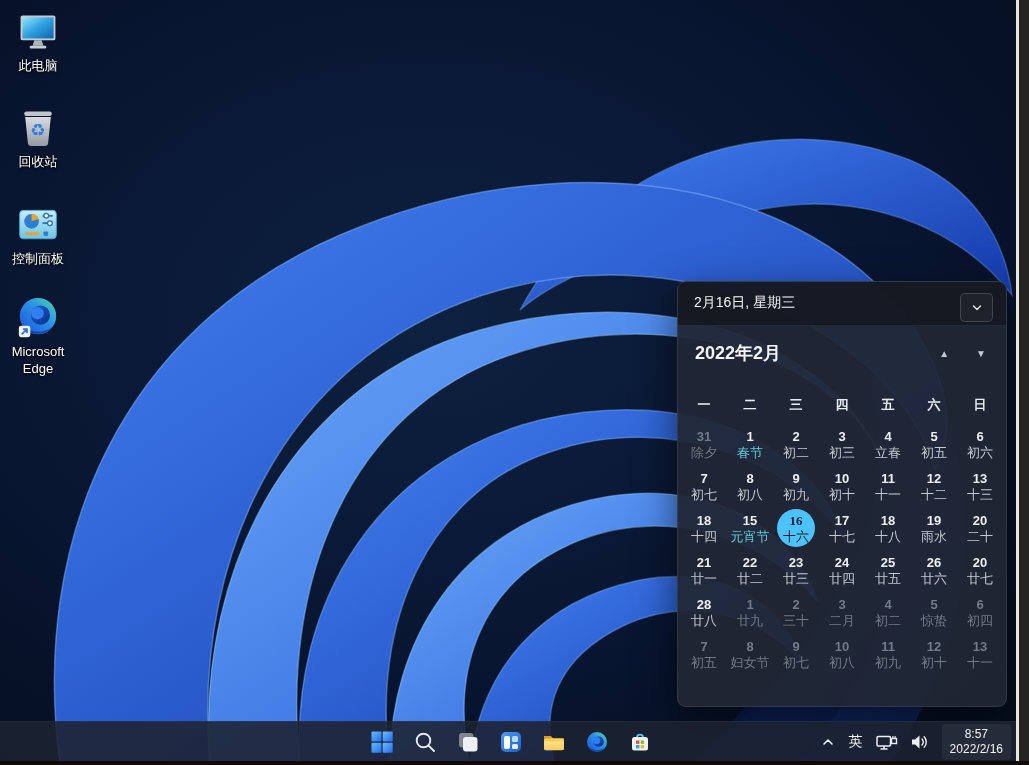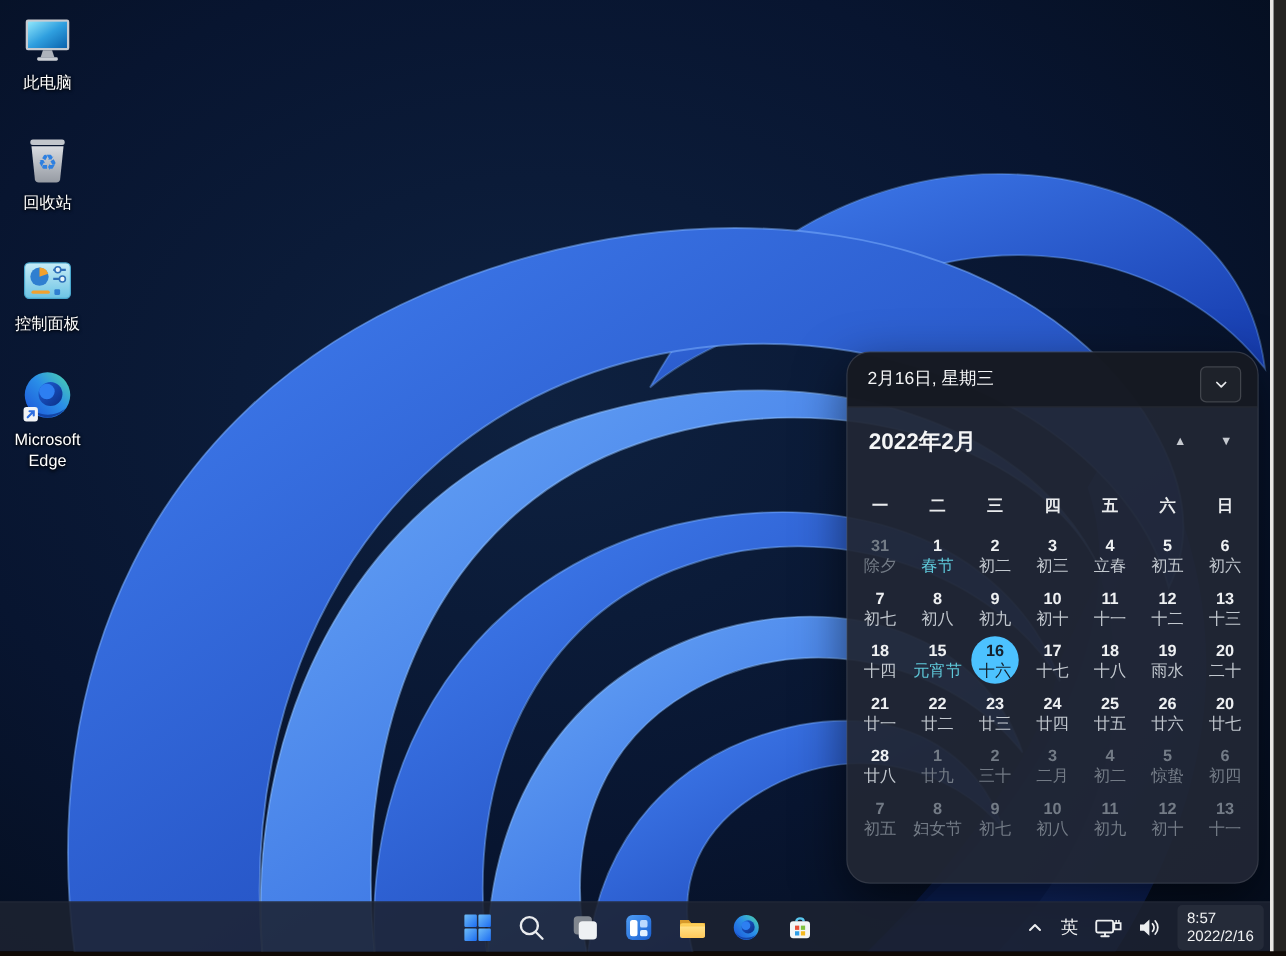--- a/index.html
+++ b/index.html
@@ -9,21 +9,21 @@
 
   
   .desk-icon{position:absolute;left:4px;width:68px;display:flex;flex-direction:column;
     align-items:center;z-index:2;cursor:default;}
   .desk-icon .glyph{width:46px;height:46px;display:flex;align-items:center;justify-content:center;}
   .desk-icon .lbl{margin-top:3px;font-size:13px;line-height:1.3;text-align:center;color:#fff;
     text-shadow:0 1px 3px rgba(0,0,0,.95),0 0 2px rgba(0,0,0,.8);}
 
   
   .calendar{position:absolute;left:677px;top:281px;width:330px;height:426px;z-index:10;
-    border-radius:19px;border:1px solid rgba(255,255,255,.09);box-sizing:border-box;
+    border-radius:9px;border:1px solid rgba(255,255,255,.09);box-sizing:border-box;
     background:rgba(33,38,52,.94);box-shadow:0 14px 40px rgba(0,0,0,.55);overflow:hidden;}
   .cal-head{position:relative;background:rgba(20,24,32,.85);
     border-bottom:1px solid rgba(255,255,255,.07);padding:12px 16px 13px;}
   .cal-head .date-line{font-size:14px;color:#f4f5f6;}
   .cal-head .lunar-line{font-size:14px;color:#eceef0;margin-top:7px;}
   .collapse-btn{position:absolute;top:11px;right:13px;width:31px;height:27px;
     border:1px solid rgba(255,255,255,.16);border-radius:5px;background:rgba(255,255,255,.04);
     display:flex;align-items:center;justify-content:center;cursor:pointer;}
   .month-row{display:flex;align-items:center;justify-content:space-between;padding:15px 18px 4px 17px;}
   .month-title{font-size:18px;font-weight:bold;color:#f4f5f6;}
@@ -35,33 +35,33 @@
   .cal-grid{display:grid;grid-template-columns:repeat(7,46px);grid-auto-rows:42px;
     justify-content:center;margin-top:9px;}
   .cell{position:relative;display:flex;flex-direction:column;align-items:center;
     justify-content:center;cursor:pointer;}
   .cell .num{font-size:13px;font-weight:600;color:#eef0f2;line-height:16px;position:relative;z-index:1;}
   .cell .lun{font-size:13px;color:#c2c8cf;line-height:13px;margin-top:1px;position:relative;z-index:1;}
   .cell.fest .lun{color:#5fc9da;}
   .cell.dim .num,.cell.dim .lun{color:#737b86;}
   .cell .disc{position:absolute;left:50%;top:50%;width:38px;height:38px;margin:-19px 0 0 -19px;
     border-radius:50%;background:#4cc2ff;z-index:0;}
-  .cell.sel .num,.cell.sel .lun{color:#14202c;}
+  .cell.sel .num,.cell.sel .lun{color:#14202c;font-family:Liberation Serif, serif;}
 
   
   .taskbar{position:absolute;left:0;right:0;bottom:4px;height:39px;z-index:20;
     background:rgba(28,34,49,.88);border-top:1px solid rgba(255,255,255,.04);}
   .tb-center{position:absolute;left:360px;top:0;height:39px;display:flex;align-items:center;}
   .tb-btn{width:43px;height:39px;display:flex;align-items:center;justify-content:center;
     border-radius:5px;cursor:pointer;}
   .tray{position:absolute;right:18px;top:0;height:39px;display:flex;align-items:center;gap:13px;}
   .tray .ime{font-size:14px;color:#f2f3f4;cursor:pointer;}
   .tray-ico{display:flex;align-items:center;justify-content:center;cursor:pointer;}
   .clock{background:rgba(255,255,255,.055);border-radius:4px;padding:3px 8px 3px;
-    text-align:left;cursor:pointer;}
+    text-align:center;cursor:pointer;}
   .clock div{font-size:12px;line-height:15px;color:#f2f3f4;}
 
   
   .edge-white{position:absolute;top:0;bottom:0;left:1016px;width:3px;background:#e9e6e2;z-index:40;}
   .edge-dark{position:absolute;top:0;bottom:0;left:1019px;right:0;background:#262422;z-index:40;}
   .edge-bottom{position:absolute;left:0;right:0;bottom:0;height:4px;background:#100a06;z-index:41;}
 </style>
 </head>
 <body>
 

